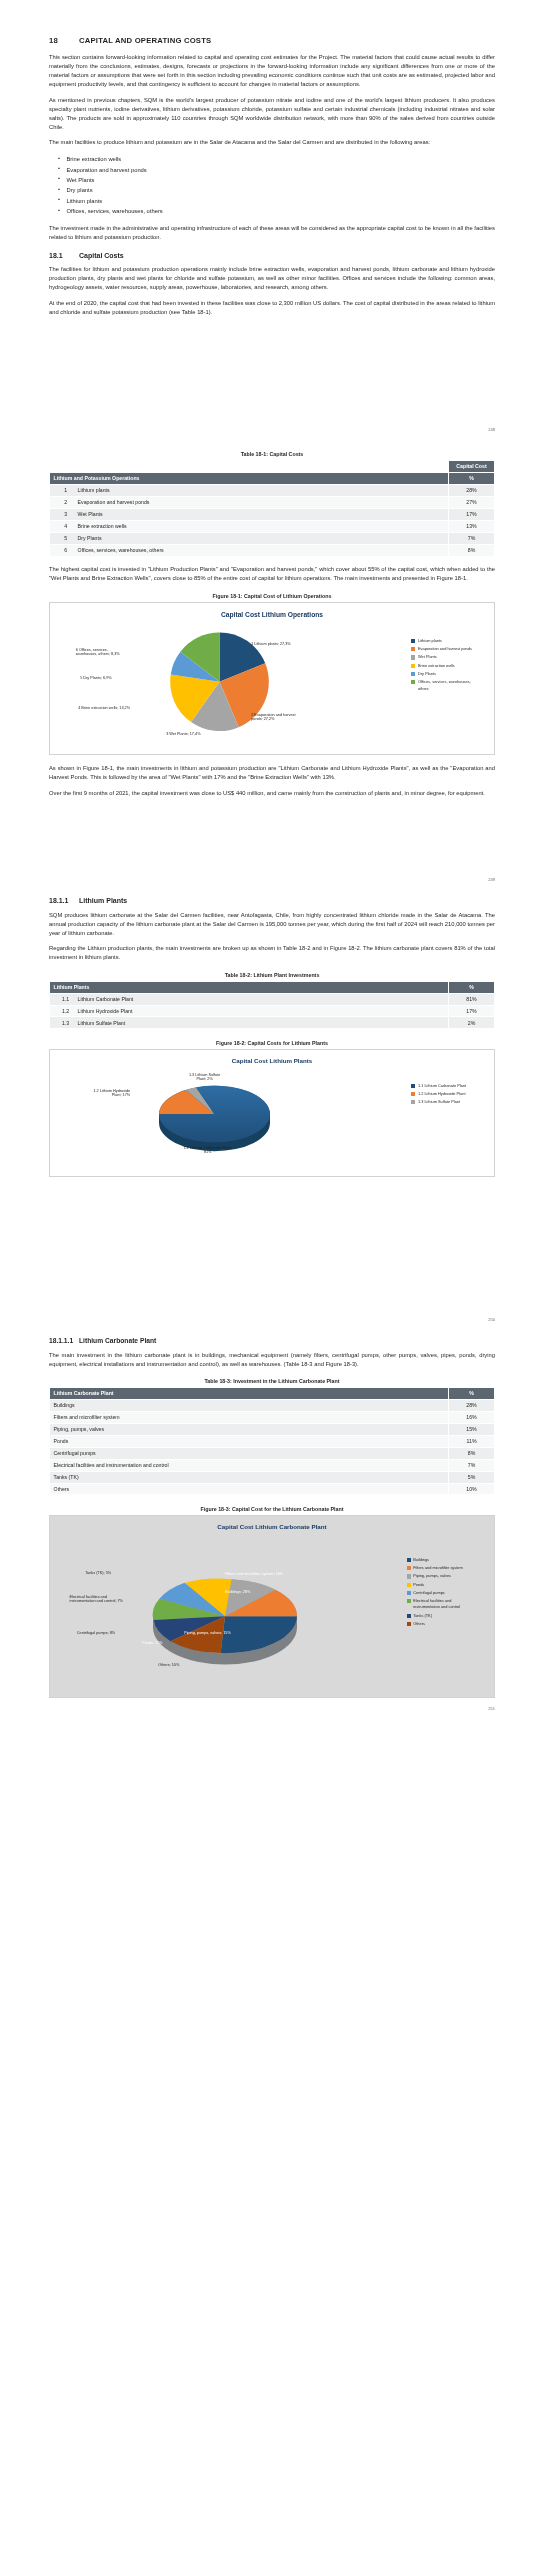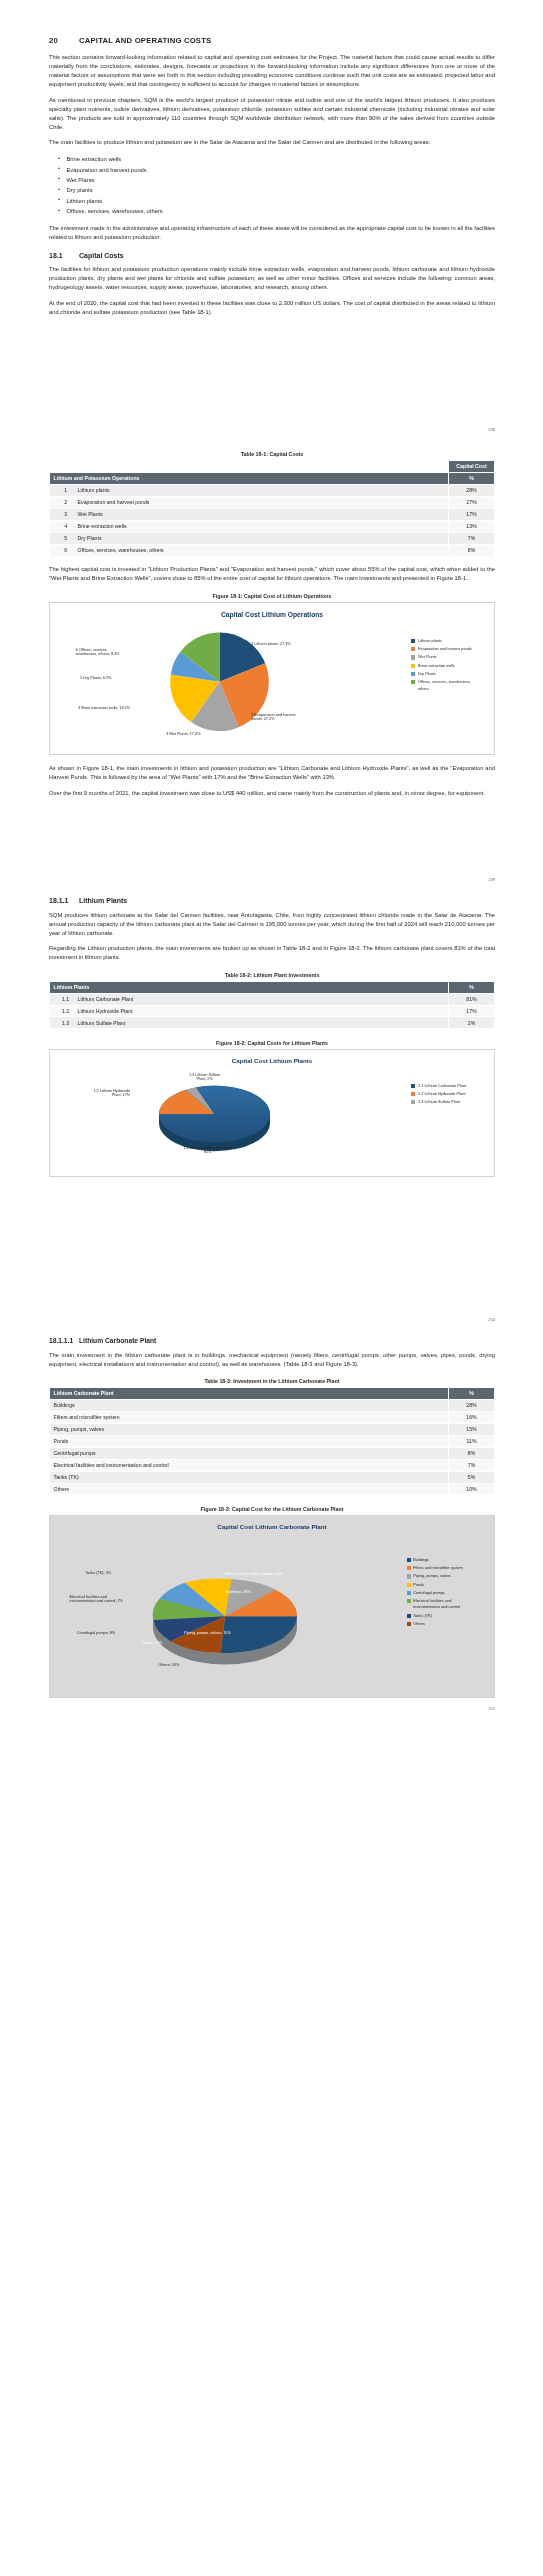--- a/index.html
+++ b/index.html
@@ -117,21 +117,21 @@
   .lbl { font-size: 3.8px; position: absolute; }
   .spacer-lg { height: 108px; }
   .spacer-md { height: 62px; }
 </style>
 </head>
 <body>
 
 <div class="page" style="padding-bottom:5.2px;">
 
   <h1 class="sect">
-    <span class="num">20</span><span>CAPITAL AND OPERATING COSTS</span>
+    <span class="num">18</span><span>CAPITAL AND OPERATING COSTS</span>
   </h1>
 
   <p>This section contains forward-looking information related to capital and operating cost estimates for the Project. The material factors that could cause actual results to differ materially from the conclusions, estimates, designs, forecasts or projections in the forward-looking information include any significant differences from one or more of the material factors or assumptions that were set forth in this section including prevailing economic conditions continue such that unit costs are as estimated, projected labor and equipment productivity levels, and that contingency is sufficient to account for changes in material factors or assumptions.</p>
   <p>As mentioned in previous chapters, SQM is the world's largest producer of potassium nitrate and iodine and one of the world's largest lithium producers. It also produces specialty plant nutrients, iodine derivatives, lithium derivatives, potassium chloride, potassium sulfate and certain industrial chemicals (including industrial nitrates and solar salts). The products are sold in approximately 110 countries through SQM worldwide distribution network, with more than 90% of the sales derived from countries outside Chile.</p>
   <p>The main facilities to produce lithium and potassium are in the Salar de Atacama and the Salar del Carmen and are distributed in the following areas:</p>
 
   <ul class="bullets">
     <li>Brine extraction wells</li>
     <li>Evaporation and harvest ponds</li>
     <li>Wet Plants</li>

